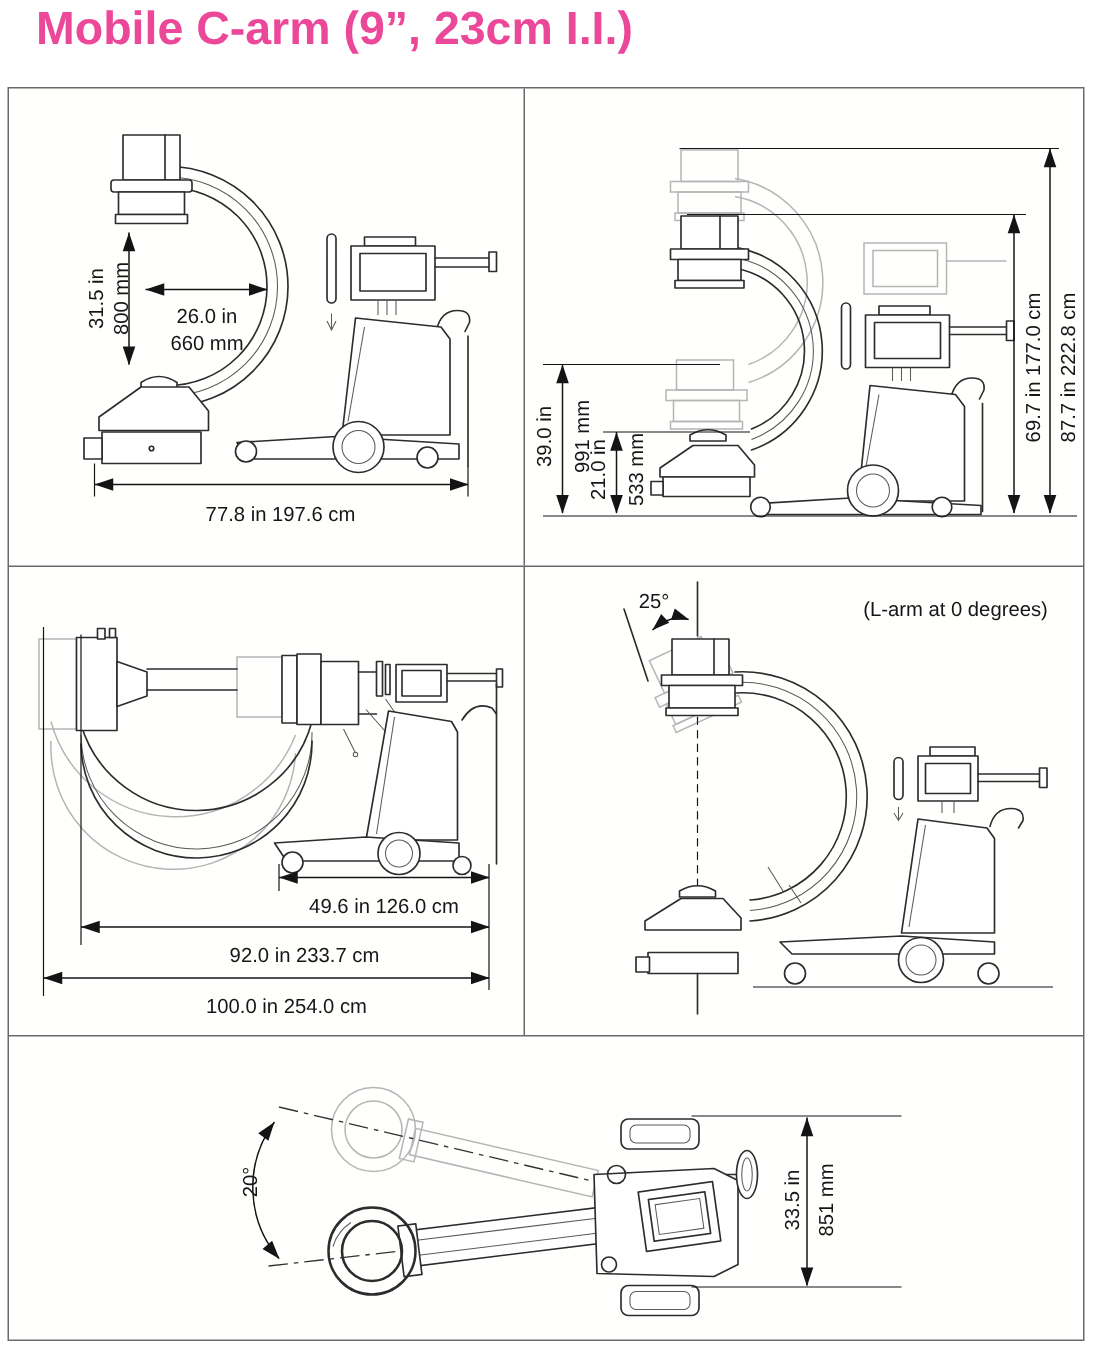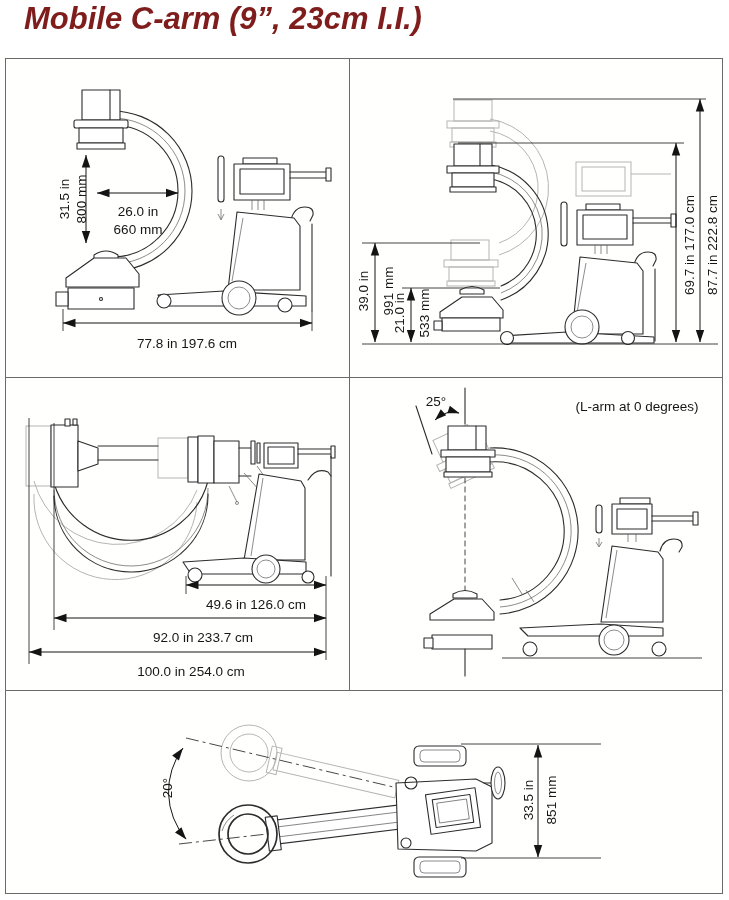--- a/index.html
+++ b/index.html
@@ -1,17 +1,17 @@
 <!DOCTYPE html>
 <html><head>
 <meta charset="utf-8">
 <style>
   html,body{margin:0;padding:0;background:#ffffff;}
   body{width:729px;height:900px;position:relative;font-family:"Liberation Sans",sans-serif;overflow:hidden;}
-  .title{position:absolute;left:24px;top:1px;font-size:31px;font-weight:bold;color:#7f1d1d;font-style:italic;}
+  .title{position:absolute;left:24px;top:1px;font-size:31px;font-weight:bold;color:#ec4899;}
   .grid{position:absolute;left:5px;top:58px;width:716px;border:1px solid #6a6a6a;background:#fffffe;}
   .row{display:flex;}
   .row + .row{border-top:1px solid #6a6a6a;}
   .cellL{width:343px;border-right:1px solid #6a6a6a;}
   .cellR{width:372px;}
   svg{display:block;}
   .m{fill:none;stroke:#2c2c2c;stroke-width:1.1;stroke-linejoin:round;stroke-linecap:round}
   .mw{fill:#ffffff;stroke:#2c2c2c;stroke-width:1.1;stroke-linejoin:round}
   .mb{fill:none;stroke:#2c2c2c;stroke-width:1.7;stroke-linejoin:round}
   .m2{fill:none;stroke:#5a5a5a;stroke-width:0.7}

